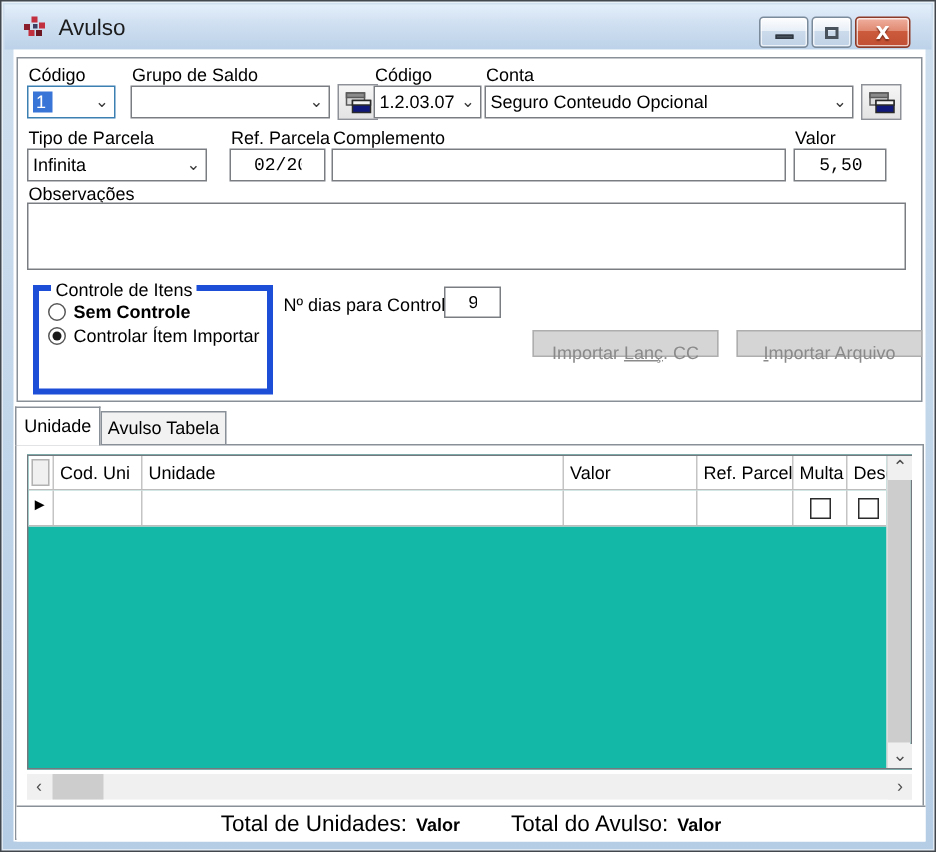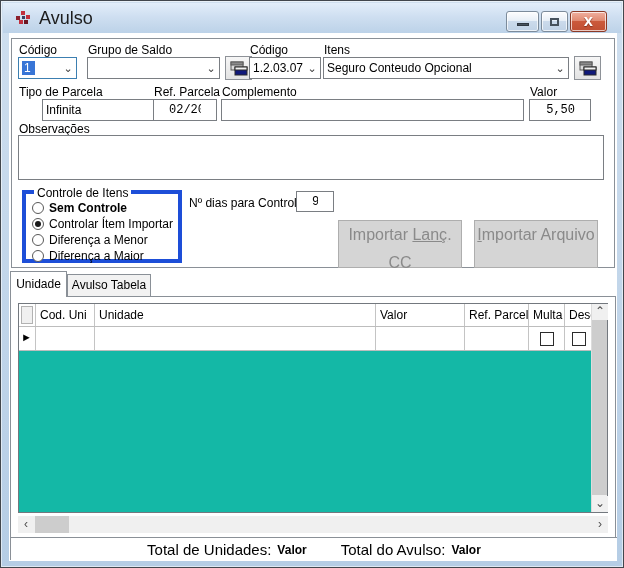--- a/index.html
+++ b/index.html
@@ -8,21 +8,21 @@
     position:relative; width:624px; height:568px;
     background:linear-gradient(#cfdfef,#b5cde5);
     border:1px solid #42474d;
     box-shadow: inset 0 0 0 1px rgba(255,255,255,.55);
     overflow:hidden;
   }
   
   .titlebar { position:absolute; left:2px; top:2px; right:2px; height:30px;
     background:linear-gradient(#e3eefa,#cfdff1 45%,#bcd2e8); display:flex; align-items:center; }
   .app-icon { width:16px; height:16px; margin-left:12px; }
-  .title-text { margin-left:8px; font-size:18px; color:#1c1c1c; }
+  .title-text { margin-left:8px; font-size:15px; color:#1c1c1c; }
   .winbtns { position:absolute; right:14px; top:8px; display:flex; }
   .wbtn { width:33px; height:21px; border:1px solid #7c8b9b; border-radius:3px; margin-left:2px;
     background:linear-gradient(#fdfdfe,#e8eff7 45%,#ccdbec 46%,#c0d2e6);
     display:flex; align-items:center; justify-content:center;
     box-shadow: inset 0 0 0 1px rgba(255,255,255,.7); position:relative; }
   .wbtn.max { width:27px; }
   .wbtn.close { width:37px; border-color:#8c3a27;
     background:linear-gradient(#f0b0a0,#e08a72 45%,#cc5a3c 46%,#c04f33); }
   .glyph-min { width:12px; height:3px; background:#47525d; border:1px solid #2f3842; margin-top:6px; }
   .glyph-max { width:9px; height:8px; border:2px solid #47525d; background:transparent; }
@@ -46,22 +46,22 @@
   
   .groupbox { position:absolute; left:20px; top:189px; width:160px; height:73px;
      border:4px solid #1d4ed8; }
   .groupbox .gb-title { position:absolute; left:8px; top:-8px; background:#fff; padding:0 3px; font-size:12px; }
   .radio-row { position:absolute; left:6px; display:flex; align-items:center; height:14px; }
   .radio { width:12px; height:12px; border:1px solid #595959; border-radius:50%; background:#fff;
      margin-right:5px; position:relative; flex:none; }
   .radio.checked::after { content:""; position:absolute; left:2px; top:2px; width:6px; height:6px;
      border-radius:50%; background:#1a1a1a; }
   .radio-row .rlbl { font-size:12px; white-space:nowrap; }
-  .btn-disabled { position:absolute; height:48px; width:124px; background:#d5d5d5;
-     border:1px solid #aeaeae; color:#8a8a8a; font-size:16px; text-align:center; line-height:28px; }
+  .btn-disabled { position:absolute; height:18px; width:124px; background:#d5d5d5;
+     border:1px solid #aeaeae; color:#8a8a8a; font-size:12px; text-align:center; line-height:28px;margin-left:17px; }
   
   .tab { position:absolute; font-size:12px; text-align:center; border:1px solid #8a9097; background:#fff; }
   .tab.active { left:1px; top:238px; width:57px; height:26px; line-height:24px; border-bottom:none; z-index:3; }
   .tab.inactive { left:58px; top:241px; width:84px; height:23px; line-height:21px; background:#f2f2f2; z-index:1; }
   .tabpage { position:absolute; left:1px; top:263px; width:606px; height:264px; border:1px solid #8a9097; background:#fff; z-index:2; }
   
   .gridbox { position:absolute; left:7px; top:6px; width:590px; height:210px; border:1px solid #73787e; background:#14b8a6; }
   .gheader { position:absolute; left:0; top:0; right:16px; height:23px; background:#fff; border-bottom:1px solid #bdbdbd; }
   .grow { position:absolute; left:0; top:23px; right:16px; height:24px; background:#fff; border-bottom:1px solid #bdbdbd; }
   .gcell { position:absolute; top:0; bottom:0; border-right:1px solid #c4c4c4; font-size:12px; padding:4px 0 0 4px;
@@ -112,21 +112,21 @@
     </div>
   </div>
 
   <div class="client">
 
     <div class="toppanel">
 
       <div class="lbl" style="left:7px; top:4px;">Código</div>
       <div class="lbl" style="left:76px; top:4px;">Grupo de Saldo</div>
       <div class="lbl" style="left:238px; top:4px;">Código</div>
-      <div class="lbl" style="left:312px; top:4px;">Itens</div>
+      <div class="lbl" style="left:312px; top:4px;">Conta</div>
 
       <div class="field combo focused" style="left:6px; top:18px; width:59px;">
         <div class="val"><span>1</span></div>
         <div class="chev">⌄</div>
       </div>
       <div class="field combo" style="left:75px; top:18px; width:133px;">
         <div class="val"></div>
         <div class="chev">⌄</div>
       </div>
       <div class="iconbtn" style="left:213px; top:17px;">
@@ -152,48 +152,40 @@
           <rect x="5" y="6" width="12" height="8" fill="#10197a" stroke="#2a2a2a"></rect>
           <rect x="5" y="6" width="12" height="3" fill="#f2f2f2" stroke="#2a2a2a"></rect>
         </svg>
       </div>
 
       <div class="lbl" style="left:7px; top:46px;">Tipo de Parcela</div>
       <div class="lbl" style="left:142px; top:46px;">Ref. Parcela</div>
       <div class="lbl" style="left:210px; top:46px;">Complemento</div>
       <div class="lbl" style="left:518px; top:46px;">Valor</div>
 
-      <div class="field combo" style="left:6px; top:60px; width:130px;margin-left:24px;">
+      <div class="field combo" style="left:6px; top:60px; width:120px;">
         <div class="val">Infinita</div>
         <div class="chev">⌄</div>
       </div>
       <input class="edit" style="left: 141px; top: 60px; width: 64px;" value="02/2017">
       <input class="edit" style="left: 209px; top: 60px; width: 303px;" value="">
       <input class="edit" style="left: 517px; top: 60px; width: 62px; text-align: right;" value="5,50">
 
       <div class="lbl" style="left:7px; top:83px;">Observações</div>
       <textarea class="memo" style="left: 6px; top: 96px; width: 586px; height: 45px;"></textarea>
 
       <div class="groupbox" style="left:10px; top:151px;">
         <div class="gb-title">Controle de Itens</div>
         <div class="radio-row" style="top:7px;font-weight:bold;">
           <div class="radio"></div>
           <span class="rlbl">Sem Controle</span>
         </div>
         <div class="radio-row" style="top:23px;">
           <div class="radio checked"></div>
           <span class="rlbl">Controlar Ítem Importar</span>
-        </div>
-        <div class="radio-row" style="top:39px;">
-          <div class="radio"></div>
-          <span class="rlbl">Diferença a Menor</span>
-        </div>
-        <div class="radio-row" style="top:55px;">
-          <div class="radio"></div>
-          <span class="rlbl">Diferença a Maior</span>
         </div>
       </div>
 
       <div class="lbl" style="left:177px; top:157px;">Nº dias para Controle</div>
       <input class="edit" style="left: 284px; top: 152px; width: 38px; height: 21px; text-align: right;" value="90">
 
       <div class="btn-disabled" style="left:326px; top:181px;">
         <span>Importar </span><u>Lanç</u><span>. CC</span>
       </div>
       <div class="btn-disabled" style="left:462px; top:181px;">

